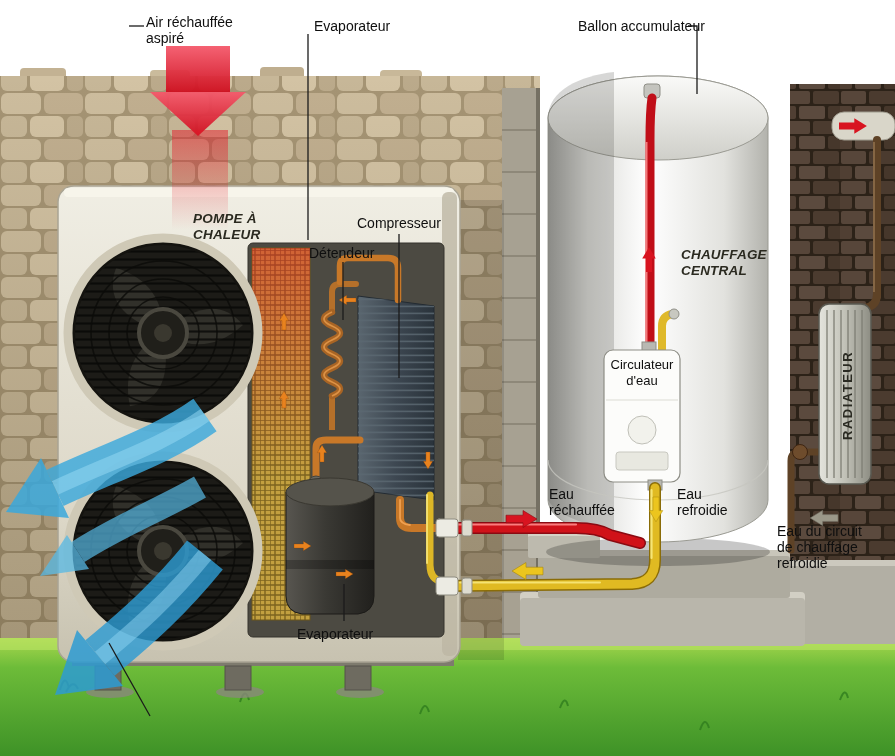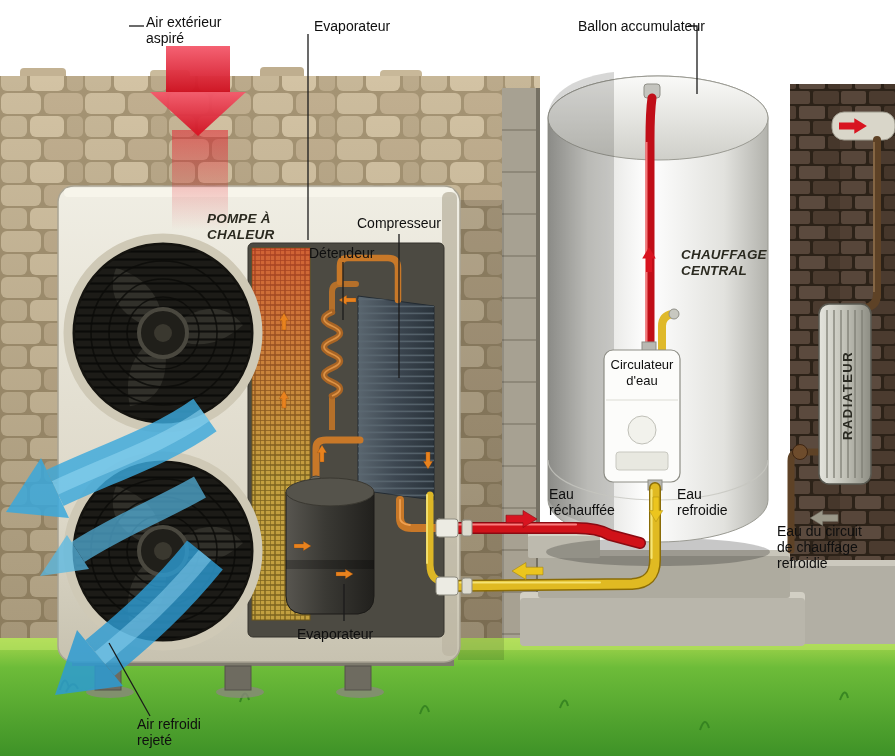--- a/index.html
+++ b/index.html
@@ -286,36 +286,34 @@
     <path d="M688,26 H697 V94"></path>
     <path d="M343,262 V320"></path>
     <path d="M399,234 V378"></path>
     <path d="M344,621 V584"></path>
     <path d="M150,716 L109,643"></path>
   </g>
 
   <text transform="translate(852,440) rotate(-90)" font-size="13" font-weight="bold" letter-spacing="1.5" fill="#2a2a22" font-family="&quot;Liberation Sans&quot;,sans-serif">RADIATEUR</text>
 </svg>
 
-<div class="lbl" style="left:146px;top:14px;width:100px;">Air extérieur
+<div class="lbl" style="left:146px;top:14px;width:100px;">Air réchauffée
 aspiré</div>
 <div class="lbl" style="left:314px;top:18px;">Evaporateur</div>
 <div class="lbl" style="left:538px;top:18px;margin-left:40px;">Ballon accumulateur</div>
-<div class="lbl it" style="left:207px;top:211px;">POMPE À
+<div class="lbl it" style="left:193px;top:211px;">POMPE À
 CHALEUR</div>
 <div class="lbl" style="left:309px;top:245px;">Détendeur</div>
 <div class="lbl" style="left:357px;top:215px;">Compresseur</div>
 <div class="lbl it" style="left:681px;top:247px;">CHAUFFAGE
 CENTRAL</div>
 <div class="lbl sm" style="left:604px;top:357px;width:76px;">Circulateur
 d'eau</div>
 <div class="lbl" style="left:549px;top:486px;">Eau
 réchauffée</div>
 <div class="lbl" style="left:677px;top:486px;">Eau
 refroidie</div>
 <div class="lbl" style="left:777px;top:523px;width:112px;">Eau du circuit
 de chauffage
 refroidie</div>
 <div class="lbl" style="left:297px;top:626px;">Evaporateur</div>
-<div class="lbl" style="left:137px;top:716px;width:90px;">Air refroidi
-rejeté</div>
 
 </div>
 
 </body></html>

